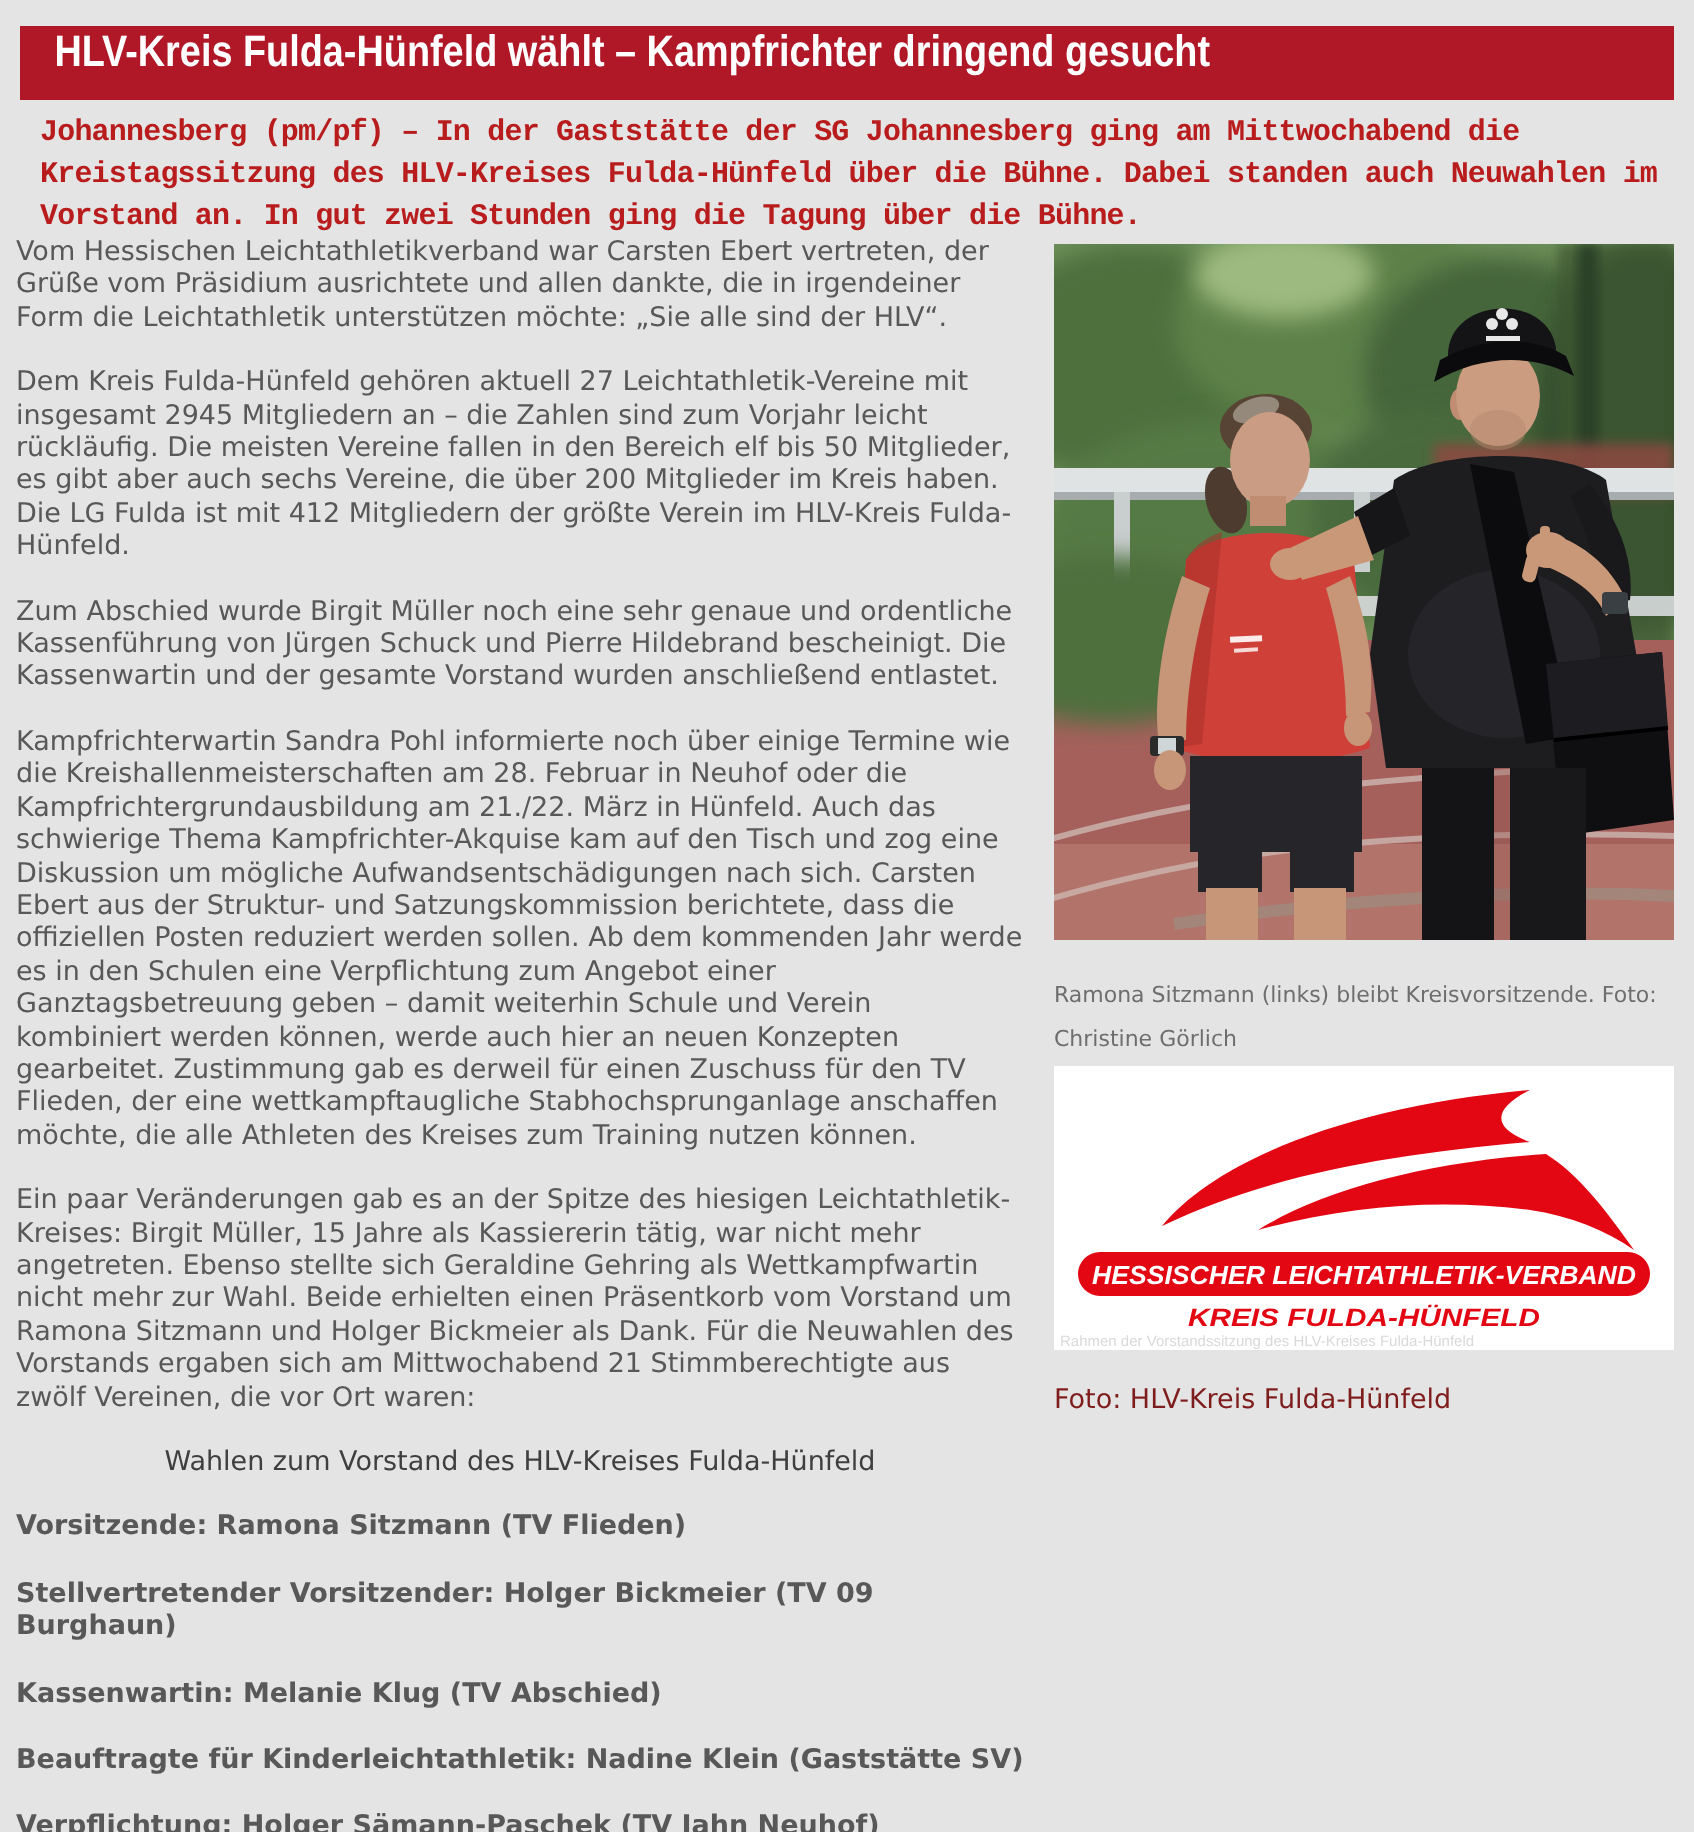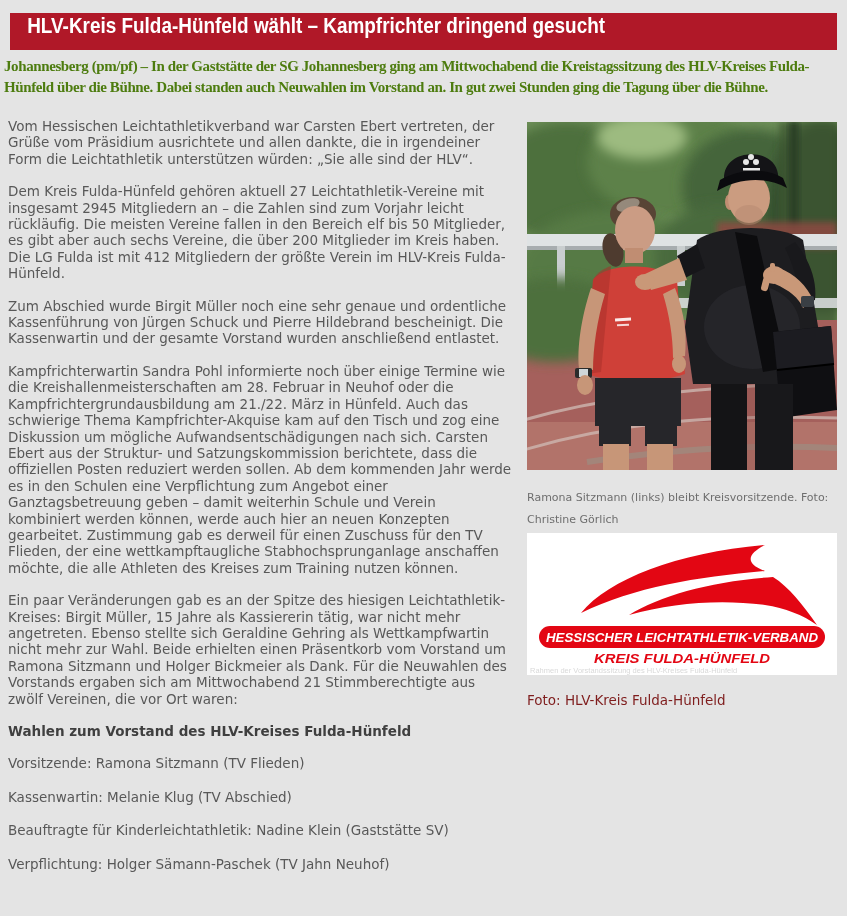--- a/index.html
+++ b/index.html
@@ -16,34 +16,34 @@
     background:#b01828;display:flex;align-items:flex-start;overflow:hidden;
   }
   .titlebar .title{
     color:#ffffff;font-family:"Liberation Sans",sans-serif;
     font-weight:bold;font-size:22px;white-space:nowrap;
     padding-left:20px;transform:scaleX(0.86);transform-origin:left center;
   }
 
   
   .lede{
-    position:absolute;left:4px;top:56px;width:828px;
-    font-family:Liberation Serif, serif;
-    font-weight:bold;color:#4d7c0f;font-size:15px;line-height:21px;
+    position:absolute;left:20px;top:56px;width:828px;
+    font-family:Liberation Mono, monospace;
+    font-weight:bold;color:#b91c1c;font-size:15px;line-height:21px;
     letter-spacing:-0.4px;
   }
 
   
   .body-text{
     position:absolute;left:8px;top:118px;width:504px;
     color:#585858;font-size:13.5px;line-height:16.4px;letter-spacing:0;
   }
   .body-text p{margin:0 0 16px 0;}
-  .election-heading{font-weight:bold;color:#3f3f3f;margin:0 0 16px 0;}
-  .election p{margin:0 0 17px 0;}
+  .election-heading{font-weight:normal;color:#3f3f3f;margin:0 0 16px 0;text-align:center;}
+  .election p{margin:0 0 17px 0;font-weight:bold;}
 
   
   .photo-fig{position:absolute;left:527px;top:122px;width:310px;height:348px;overflow:hidden;}
   .photo-caption{
     position:absolute;left:527px;top:487px;width:312px;
     color:#6e6e6e;font-size:11px;line-height:21.5px;
   }
   .logo-fig{position:absolute;left:527px;top:533px;width:310px;height:142px;background:#ffffff;overflow:hidden;}
   .logo-caption{
     position:absolute;left:527px;top:690px;width:312px;
@@ -56,28 +56,29 @@
 
 <div class="page">
 
   <div class="titlebar">
     <span class="title">HLV-Kreis Fulda-Hünfeld wählt – Kampfrichter dringend gesucht</span>
   </div>
 
   <div class="lede">Johannesberg (pm/pf) – In der Gaststätte der SG Johannesberg ging am Mittwochabend die Kreistagssitzung des HLV-Kreises Fulda-Hünfeld über die Bühne. Dabei standen auch Neuwahlen im Vorstand an. In gut zwei Stunden ging die Tagung über die Bühne.</div>
 
   <div class="body-text">
-    <p>Vom Hessischen Leichtathletikverband war Carsten Ebert vertreten, der Grüße vom Präsidium ausrichtete und allen dankte, die in irgendeiner Form die Leichtathletik unterstützen würden: „Sie alle sind der HLV“.</p>
+    <p>Vom Hessischen Leichtathletikverband war Carsten Ebert vertreten, der Grüße vom Präsidium ausrichtete und allen dankte, die in irgendeiner Form die Leichtathletik unterstützen möchte: „Sie alle sind der HLV“.</p>
     <p>Dem Kreis Fulda-Hünfeld gehören aktuell 27 Leichtathletik-Vereine mit insgesamt 2945 Mitgliedern an – die Zahlen sind zum Vorjahr leicht rückläufig. Die meisten Vereine fallen in den Bereich elf bis 50 Mitglieder, es gibt aber auch sechs Vereine, die über 200 Mitglieder im Kreis haben. Die LG Fulda ist mit 412 Mitgliedern der größte Verein im HLV-Kreis Fulda-Hünfeld.</p>
     <p>Zum Abschied wurde Birgit Müller noch eine sehr genaue und ordentliche Kassenführung von Jürgen Schuck und Pierre Hildebrand bescheinigt. Die Kassenwartin und der gesamte Vorstand wurden anschließend entlastet.</p>
     <p>Kampfrichterwartin Sandra Pohl informierte noch über einige Termine wie die Kreishallenmeisterschaften am 28. Februar in Neuhof oder die Kampfrichtergrundausbildung am 21./22. März in Hünfeld. Auch das schwierige Thema Kampfrichter-Akquise kam auf den Tisch und zog eine Diskussion um mögliche Aufwandsentschädigungen nach sich. Carsten Ebert aus der Struktur- und Satzungskommission berichtete, dass die offiziellen Posten reduziert werden sollen. Ab dem kommenden Jahr werde es in den Schulen eine Verpflichtung zum Angebot einer Ganztagsbetreuung geben – damit weiterhin Schule und Verein kombiniert werden können, werde auch hier an neuen Konzepten gearbeitet. Zustimmung gab es derweil für einen Zuschuss für den TV Flieden, der eine wettkampftaugliche Stabhochsprunganlage anschaffen möchte, die alle Athleten des Kreises zum Training nutzen können.</p>
     <p>Ein paar Veränderungen gab es an der Spitze des hiesigen Leichtathletik-Kreises: Birgit Müller, 15 Jahre als Kassiererin tätig, war nicht mehr angetreten. Ebenso stellte sich Geraldine Gehring als Wettkampfwartin nicht mehr zur Wahl. Beide erhielten einen Präsentkorb vom Vorstand um Ramona Sitzmann und Holger Bickmeier als Dank. Für die Neuwahlen des Vorstands ergaben sich am Mittwochabend 21 Stimmberechtigte aus zwölf Vereinen, die vor Ort waren:</p>
     <p class="election-heading">Wahlen zum Vorstand des HLV-Kreises Fulda-Hünfeld</p>
     <div class="election">
       <p>Vorsitzende: Ramona Sitzmann (TV Flieden)</p>
+      <p>Stellvertretender Vorsitzender: Holger Bickmeier (TV 09 Burghaun)</p>
       <p>Kassenwartin: Melanie Klug (TV Abschied)</p>
       <p>Beauftragte für Kinderleichtathletik: Nadine Klein (Gaststätte SV)</p>
       <p>Verpflichtung: Holger Sämann-Paschek (TV Jahn Neuhof)</p>
     </div>
   </div>
 
   <div class="photo-fig">
     <svg width="310" height="348" viewBox="0 0 310 348">
       <defs>
         <filter id="blur1" x="-30%" y="-30%" width="160%" height="160%">

